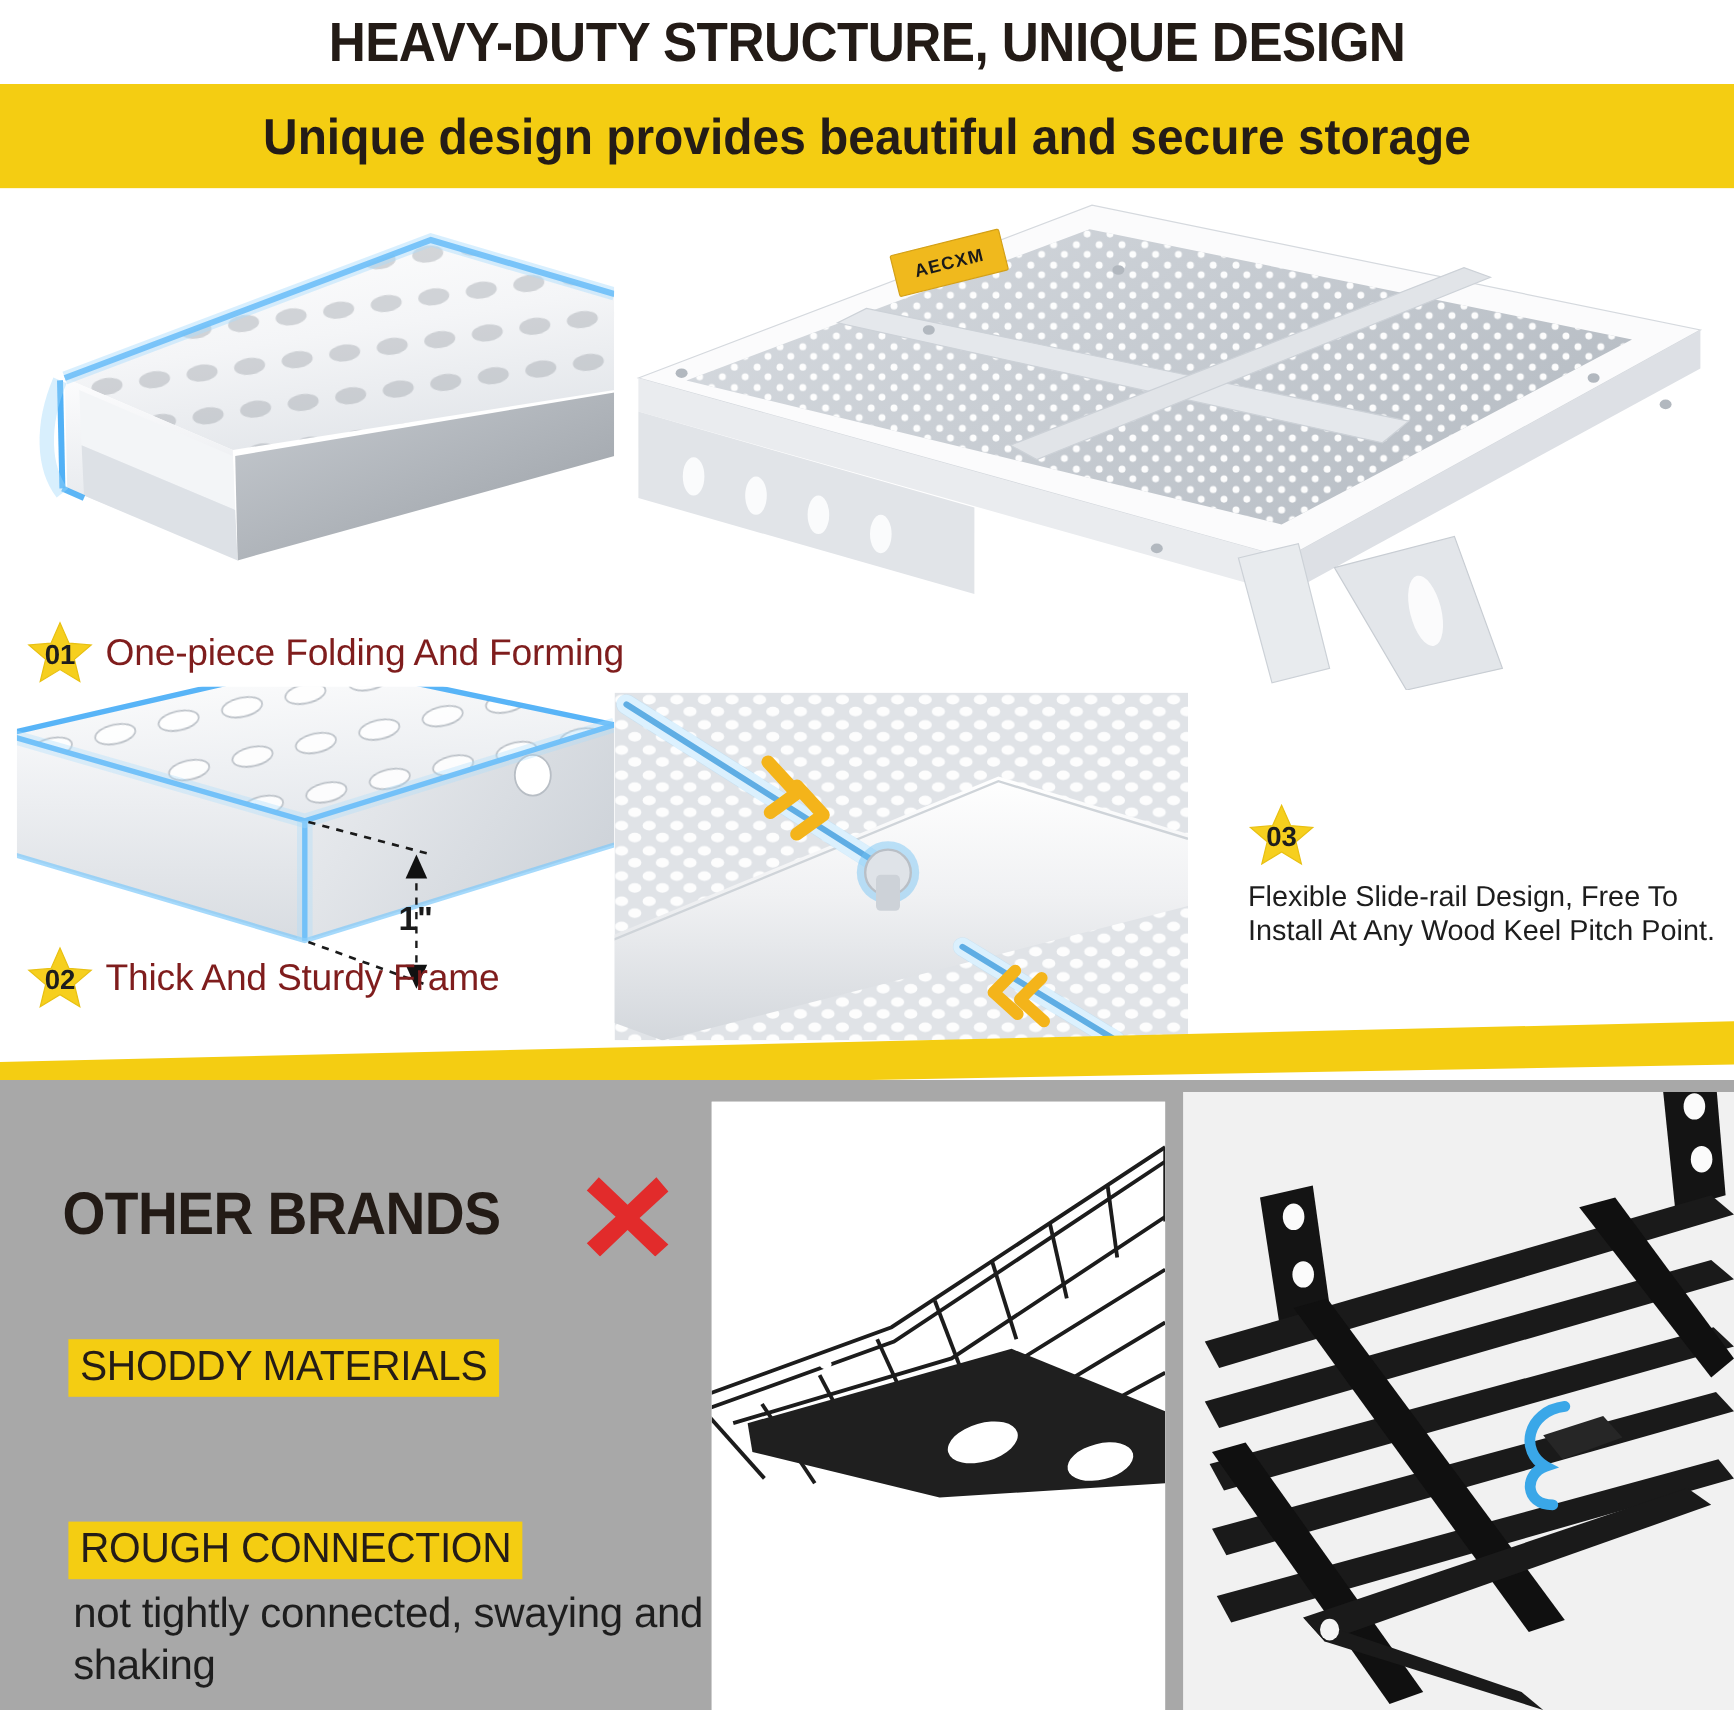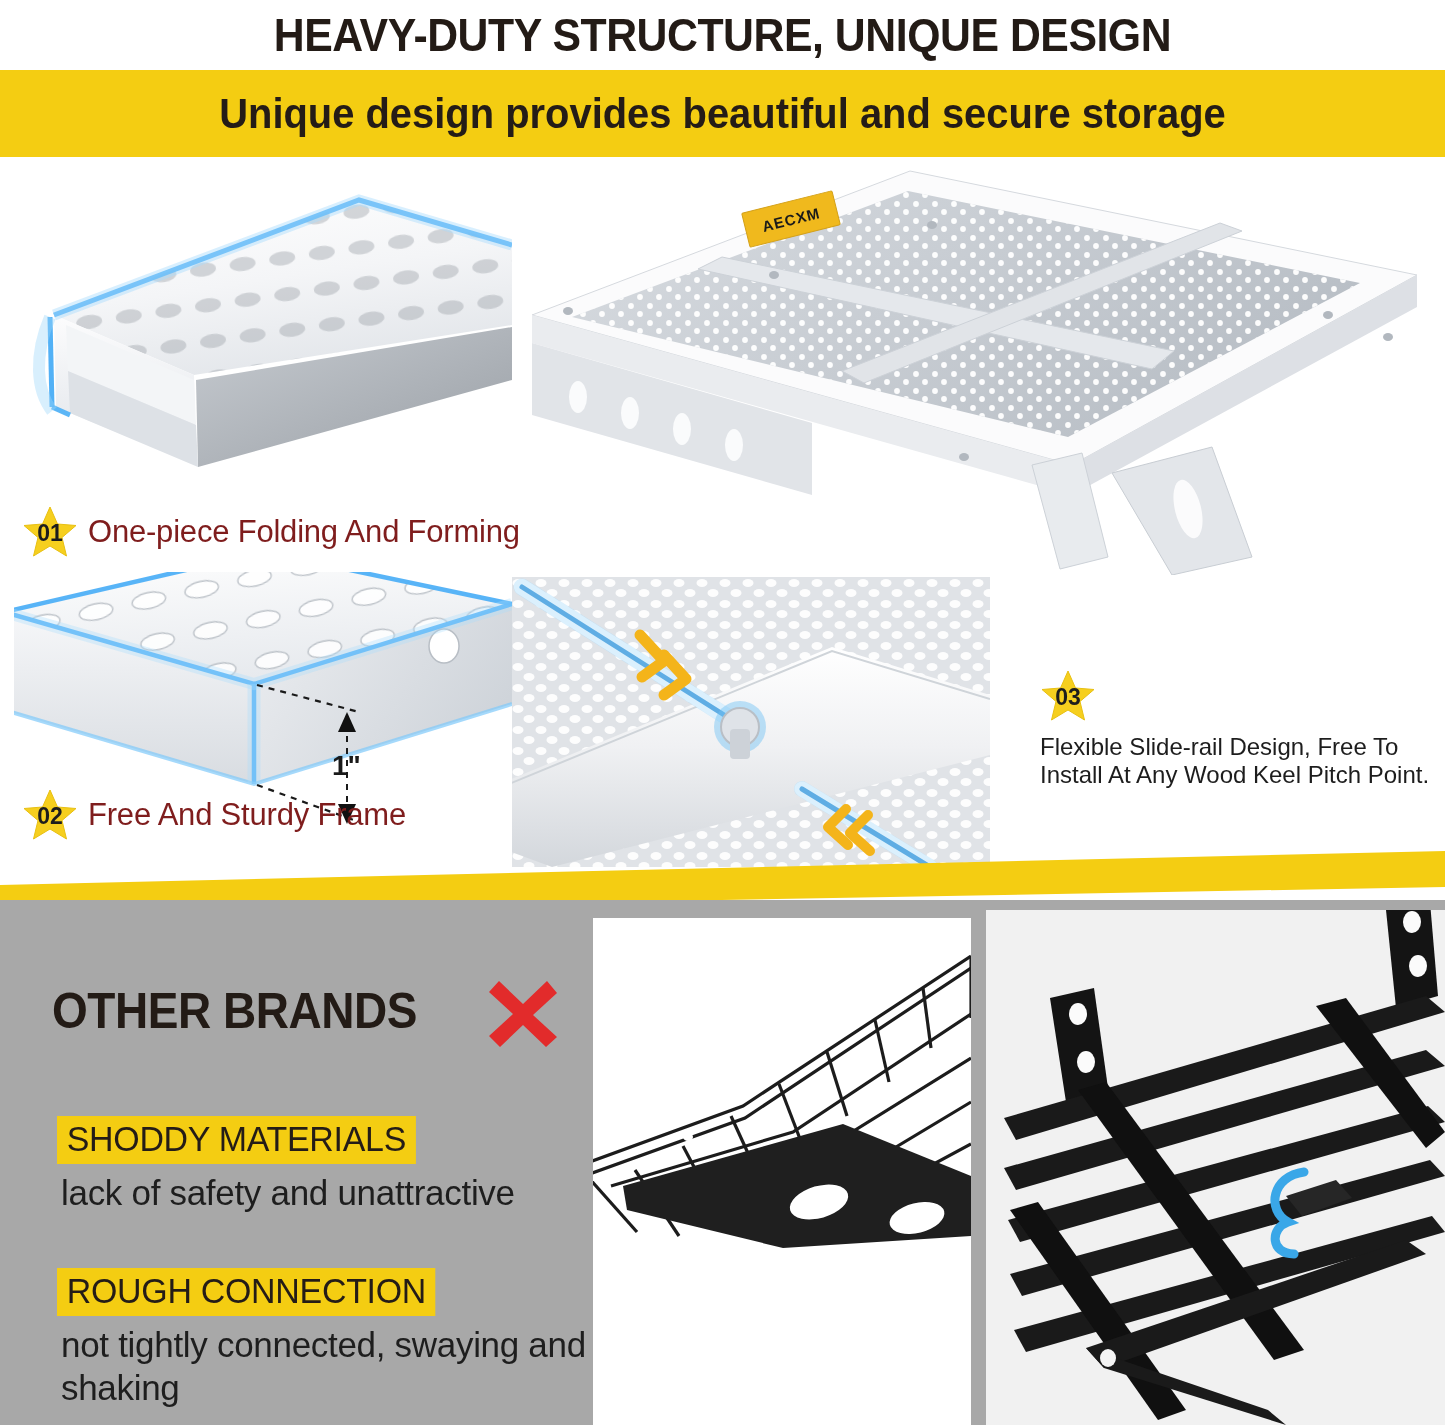--- a/index.html
+++ b/index.html
@@ -55,21 +55,21 @@
   .star svg{display:block;width:56px;height:54px;}
   .star .num{
     position:absolute;left:0;top:0;width:56px;height:54px;
     display:flex;align-items:center;justify-content:center;
     font-size:23px;font-weight:bold;color:#1d1d1d;
     padding-top:3px;box-sizing:border-box;
   }
   .cap-row{display:flex;align-items:center;gap:10px;}
   .cap-txt{font-size:31px;color:#7f1d1d;font-weight:normal;letter-spacing:-0.2px;white-space:nowrap;}
 
-  #cap1{position:absolute;left:22px;top:348px;align-items:center;}
+  #cap1{position:absolute;left:22px;top:360px;align-items:center;}
   #cap2{position:absolute;left:22px;top:631px;}
 
   
   #cap3{position:absolute;left:1008px;top:512px;width:425px;margin-left:32px;}
   #cap3 .star{margin-bottom:2px;}
   #cap3 .body{font-size:24px;line-height:1.17;color:#1d1d1d;margin-top:4px;}
 
   
   .divider{
     position:absolute;left:0;top:845px;width:1445px;height:80px;overflow:hidden;
@@ -330,21 +330,21 @@
       <span class="cap-txt">One-piece Folding And Forming</span>
     </div>
 
     <div class="cap-row" id="cap2">
       <span class="star">
         <svg viewBox="0 0 56 54">
             <polygon points="28,2 35.5,19 54,20.5 40,32.5 44.5,51 28,41 11.5,51 16,32.5 2,20.5 20.5,19" fill="#f6cf1e" stroke="#e8c012" stroke-width="1"></polygon>
           </svg>
         <span class="num">02</span>
       </span>
-      <span class="cap-txt">Free And Sturdy Frame</span>
+      <span class="cap-txt">Thick And Sturdy Frame</span>
     </div>
 
     <div id="cap3">
       <span class="star">
         <svg viewBox="0 0 56 54">
             <polygon points="28,2 35.5,19 54,20.5 40,32.5 44.5,51 28,41 11.5,51 16,32.5 2,20.5 20.5,19" fill="#f6cf1e" stroke="#e8c012" stroke-width="1"></polygon>
           </svg>
         <span class="num">03</span>
       </span>
       <div class="body">Flexible Slide-rail Design, Free To Install At Any Wood Keel Pitch Point.</div>
@@ -363,21 +363,20 @@
 
       <div class="ob-title">
         <span class="txt">OTHER BRANDS</span>
         <svg class="xmark" viewBox="0 0 72 72">
           <path d="M12 6 L36 29 L60 6 L70 18 L46 40 L70 62 L59 72 L36 50 L13 72 L2 61 L26 39 L2 17 Z" fill="#E22B2B"></path>
         </svg>
       </div>
 
       <div class="bullet" id="b1">
         <div><span class="hl">SHODDY MATERIALS</span></div>
-        <div class="body">lack of safety and unattractive</div>
       </div>
 
       <div class="bullet" id="b2">
         <div><span class="hl">ROUGH CONNECTION</span></div>
         <div class="body" style="max-width:540px;">not tightly connected, swaying and shaking</div>
       </div>
 
       <div class="photo" id="ph1">
         <svg width="378" height="507" viewBox="0 0 378 507">
           <rect x="0" y="0" width="378" height="507" fill="#ffffff"></rect>

